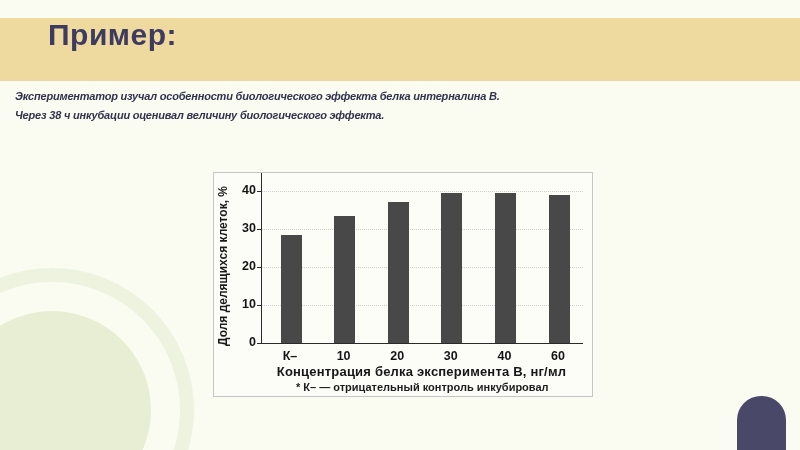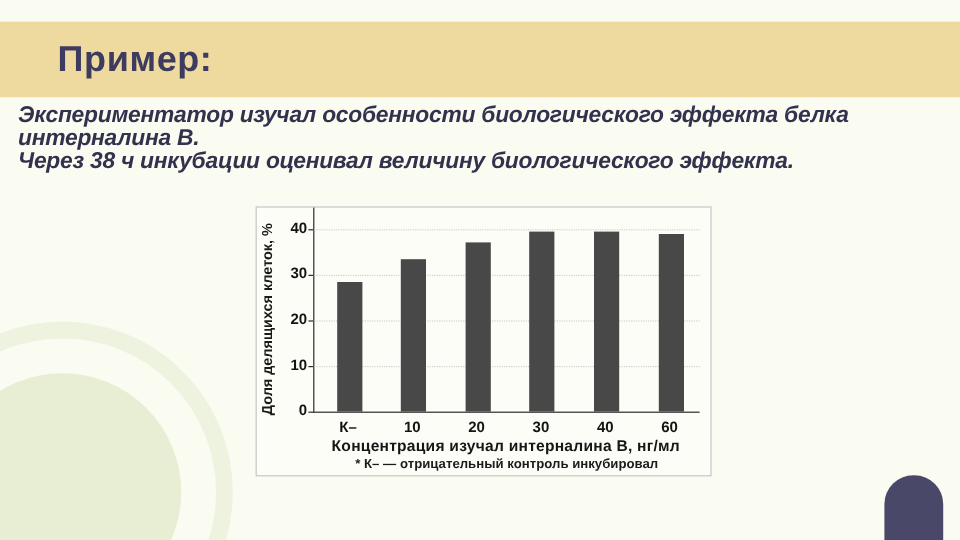--- a/index.html
+++ b/index.html
@@ -13,30 +13,30 @@
     position:absolute;left:-90px;top:268px;width:284px;height:284px;
     border-radius:50%;border:14px solid #eef3e0;box-sizing:border-box;
   }
   .bg-disc{
     position:absolute;left:-47px;top:311px;width:198px;height:198px;
     border-radius:50%;background:#e7eed4;
   }
   
   .band{
     position:absolute;left:0;top:18px;width:800px;height:63px;
-    background:#eeda9f;display:flex;align-items:center;
+    background:#eeda9f;display:flex;
   }
   .band .title{
     margin-left:48px;font-size:30px;font-weight:800;color:#3d3c60;
     letter-spacing:0.5px;
   }
   
   .body-text{
     position:absolute;left:15px;top:87px;width:770px;
-    font-style:italic;font-weight:bold;font-size:19px;line-height:19px;
+    font-style:italic;font-weight:bold;font-size:11px;line-height:19px;
     color:#32324e;letter-spacing:-0.2px;
   }
   
   .chart{
     position:absolute;left:213px;top:172px;width:380px;height:225px;
     background:#fdfdf8;border:1px solid #c6c6c6;box-sizing:border-box;
   }
   .ylabel{
     position:absolute;left:2px;top:12px;height:162px;
     writing-mode:vertical-rl;transform:rotate(180deg);
@@ -125,17 +125,17 @@
       <div class="ytick-mark" style="top: 18.003px;"></div>
     </div>
   <div id="xticks">
       <div class="xtick-label" style="left: 54px;">К–</div>
       <div class="xtick-label" style="left: 107.6px;">10</div>
       <div class="xtick-label" style="left: 161.2px;">20</div>
       <div class="xtick-label" style="left: 214.8px;">30</div>
       <div class="xtick-label" style="left: 268.4px;">40</div>
       <div class="xtick-label" style="left: 322px;">60</div>
     </div>
-  <div class="xlabel">Концентрация изучал интерналина В, нг/мл</div>
+  <div class="xlabel">Концентрация белка эксперимента В, нг/мл</div>
   <div class="footnote">* К– — отрицательный контроль инкубировал</div>
 </div>
 
 <div class="pill"></div>
 
 </body></html>

